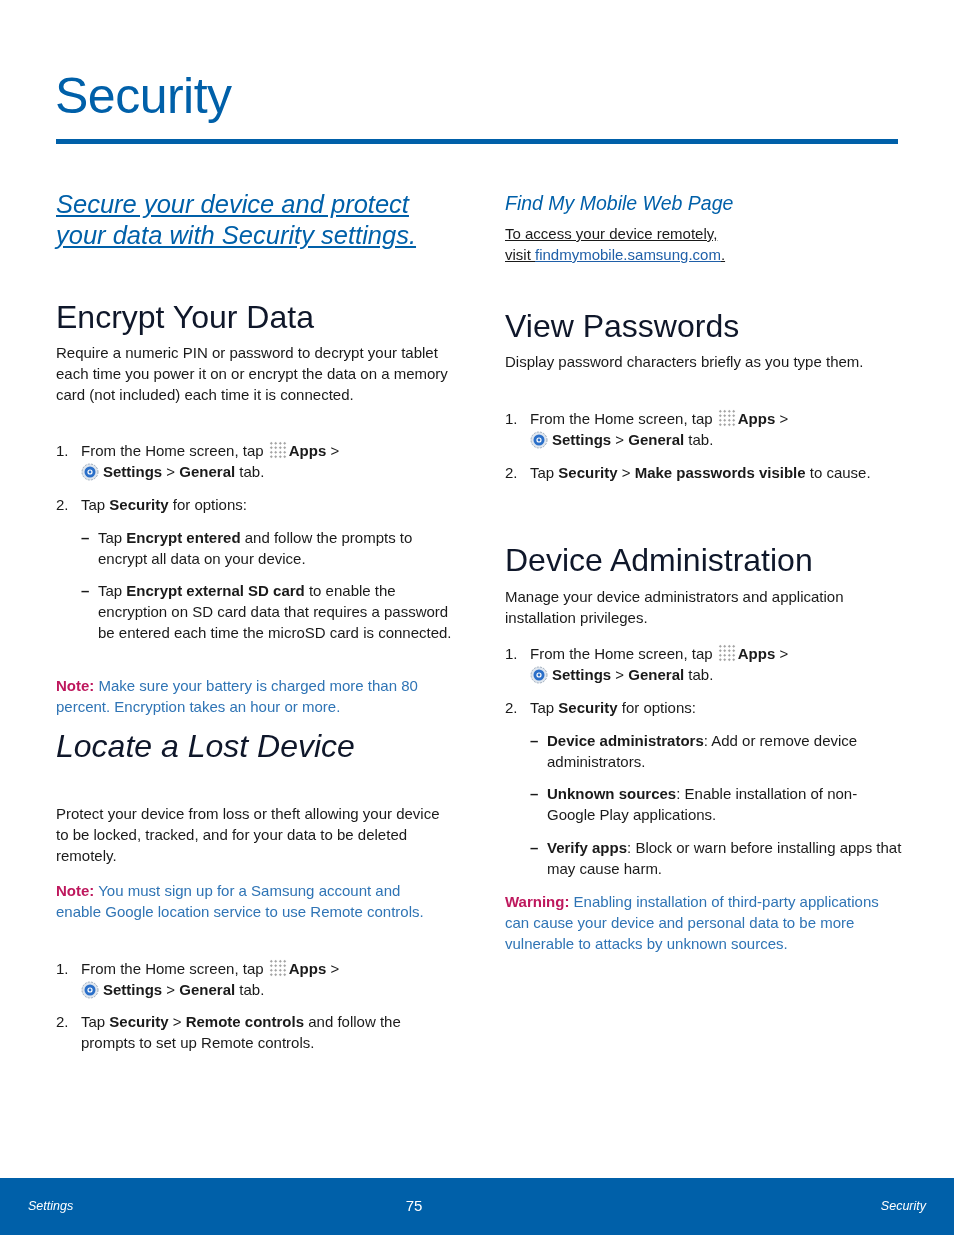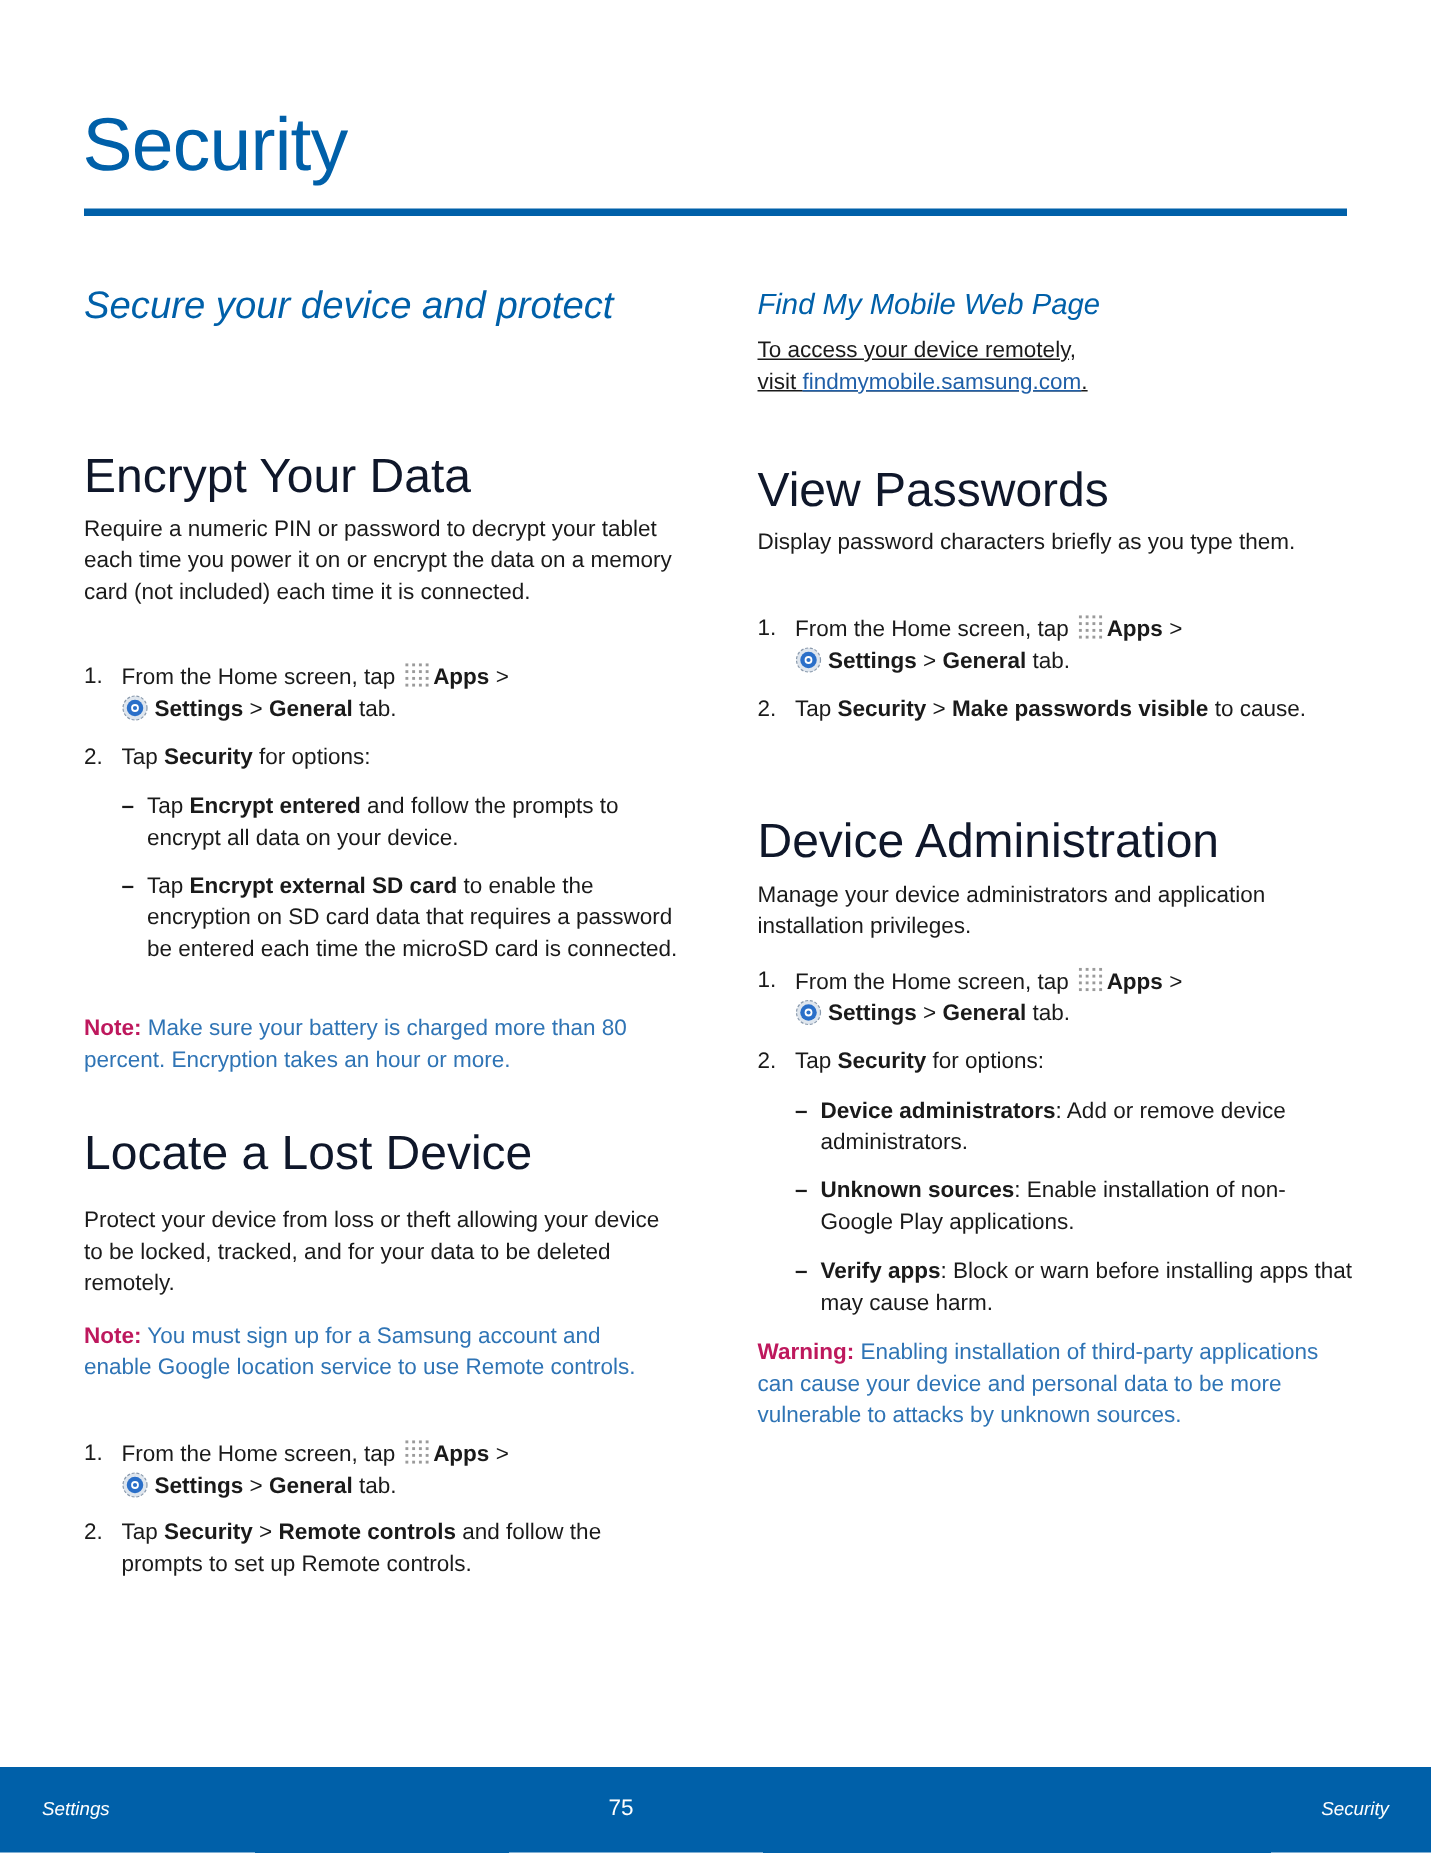--- a/index.html
+++ b/index.html
@@ -16,21 +16,21 @@
     .title-rule {
       position: absolute; left: 56px; top: 139px; width: 842px; height: 5px;
       background: #0060a9;
     }
     .col { position: absolute; top: 0; }
     .col-left { left: 56px; width: 400px; }
     .col-right { left: 505px; width: 400px; }
 
     .intro {
       position: absolute; font-style: italic; color: #0060a9;
-      font-size: 25.5px; line-height: 31px; margin: 0; font-weight: normal;
+      font-size: 25.5px; line-height: 31px; margin: 0; font-weight: normal; text-decoration: underline;
     }
     .h2 {
       position: absolute; color: #0f172a; font-size: 32px; line-height: 32px;
       margin: 0; font-weight: normal;
     }
     .h3 {
       position: absolute; color: #0060a9; font-style: italic; font-size: 19.5px;
       line-height: 24px; margin: 0; font-weight: normal;
     }
     .p {
@@ -86,20 +86,21 @@
 </head>
 <body>
 
 <h1 class="page-title">Security</h1>
 <div class="title-rule"></div>
 
 <div class="col col-left">
 
   <p class="intro" style="top:189px;">
     <span>Secure your device and protect</span><br>
+    <span>your data with Security settings.</span>
   </p>
 
   <h2 class="h2" style="top:301px;">Encrypt Your Data</h2>
   <p class="p" style="top:343px; width:395px;">Require a numeric PIN or password to decrypt your tablet each time you power it on or encrypt the data on a memory card (not included) each time it is connected.</p>
 
   <div class="step" style="top:441px;">
     <span class="num">1.</span>
     <span>From the Home screen, tap </span><span class="apps-icon"></span><b>Apps</b><span> &gt;</span><br>
     <span class="gear-icon"><svg viewBox="0 0 18 18">
           <circle cx="9" cy="9" r="8" fill="#dfe6ee" stroke="#8a9aad" stroke-width="0.8" stroke-dasharray="2 1.2"></circle>
@@ -121,21 +122,21 @@
 
   <div class="sub" style="top:581px;">
     <span class="dash">–</span>
     <span>Tap </span><b>Encrypt external SD card</b><span> to enable the encryption on SD card data that requires a password be entered each time the microSD card is connected.</span>
   </div>
 
   <p class="p note" style="top:676px; width:380px;">
     <b>Note:</b><span> Make sure your battery is charged more than 80 percent. Encryption takes an hour or more.</span>
   </p>
 
-  <h2 class="h2" style="top:752px;">Locate a Lost Device</h2>
+  <h2 class="h2" style="top:730px;font-style:italic;">Locate a Lost Device</h2>
   <p class="p" style="top:804px; width:395px;">Protect your device from loss or theft allowing your device to be locked, tracked, and for your data to be deleted remotely.</p>
 
   <p class="p note" style="top:881px; width:375px;">
     <b>Note:</b><span> You must sign up for a Samsung account and enable Google location service to use Remote controls.</span>
   </p>
 
   <div class="step" style="top:959px;">
     <span class="num">1.</span>
     <span>From the Home screen, tap </span><span class="apps-icon"></span><b>Apps</b><span> &gt;</span><br>
     <span class="gear-icon"><svg viewBox="0 0 18 18">

